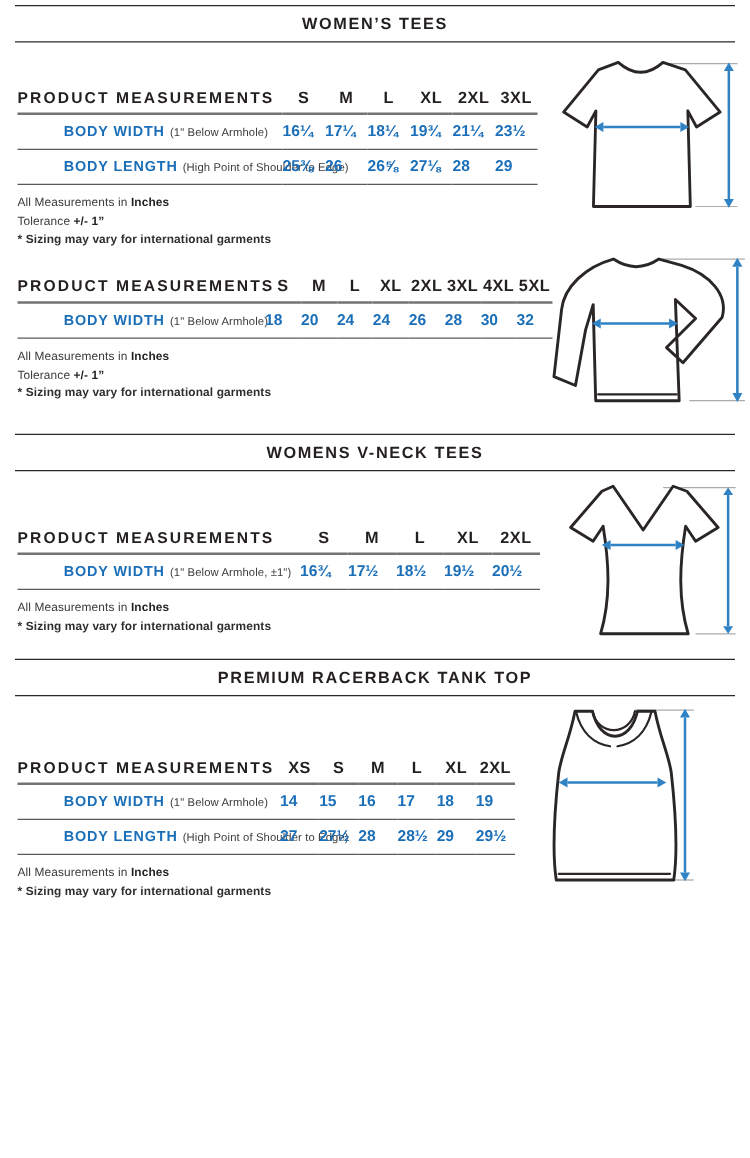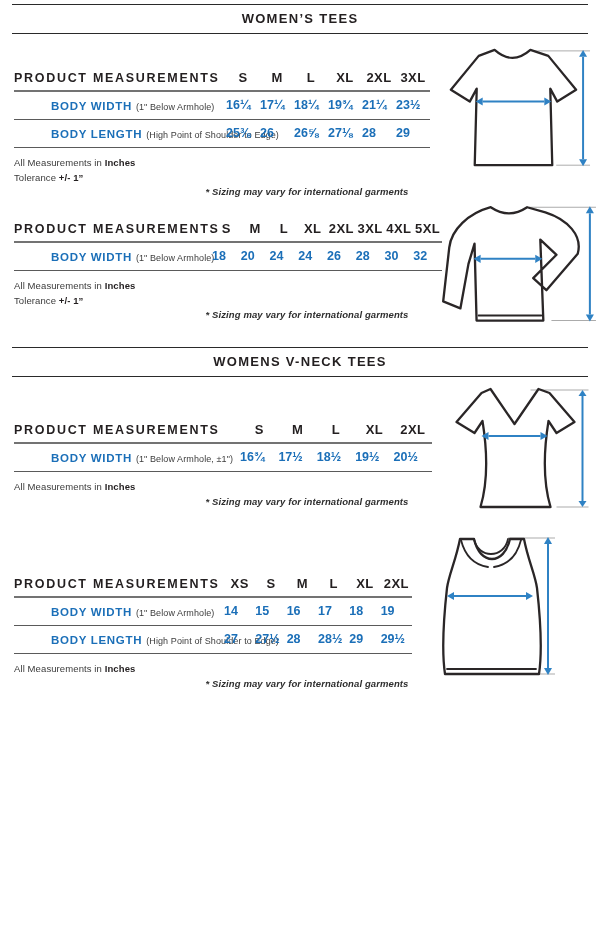--- a/index.html
+++ b/index.html
@@ -61,21 +61,21 @@
   }
   .row-sublabel { font-size:9px; color:#3c3c3c; margin-left:4px; letter-spacing:0.1px; }
   td.value-cell {
     color:#1b6fb8; font-weight:bold; font-size:12.5px; 
     padding:4px 0 5px 0; white-space:nowrap;
   }
 
   .notes { margin-top:8px; }
   .note-line { font-size:9.5px; color:#3a3a3a; line-height:14.5px; letter-spacing:0.1px; }
   .note-bold { font-weight:bold; color:#231f20; }
-  .note-line.italic { font-style:italic; font-weight:bold; color:#2e2e2e;text-align:center; }
+  .note-line.italic { font-weight:bold; color:#2e2e2e; }
 
   .garment { position:absolute; }
   .section-0 .garment { top:8px;  right:5px;  width:164px; height:148px; }
   .section-1 .garment { top:5px;  right:0px;  width:172px; height:142px; }
   .section-2 .garment { top:3px;  right:4px;  width:166px; height:150px; }
   .section-3 .garment { top:5px;  right:40px; width:140px; height:150px; }
   .garment svg { width:100%; height:100%; display:block; }
 
   .outline { fill:#ffffff; stroke:#2a2627; stroke-width:2.3; stroke-linejoin:round; stroke-linecap:round; }
   .inner-line { fill:none; stroke:#2a2627; stroke-width:1.8; stroke-linecap:round; }
@@ -246,20 +246,23 @@
     <polygon class="arrow-head" points="110,52 110,60 117,56"></polygon>
     <line class="arrow-line" x1="152" y1="16" x2="152" y2="121"></line>
     <polygon class="arrow-head" points="148,16 156,16 152,10"></polygon>
     <polygon class="arrow-head" points="148,121 156,121 152,127"></polygon>
   </svg>
 </div>
     </div>
   </section>
 
   <section class="section section-3">
+    <header class="title-bar">
+      <h2 class="title">PREMIUM RACERBACK TANK TOP</h2>
+    </header>
     <div class="content">
       <div class="table-wrap">
         <table class="meas-table">
           <thead>
             <tr>
               <th class="head-label">PRODUCT MEASUREMENTS</th>
             <th class="size-col">XS</th>
                   <th class="size-col">S</th>
                   <th class="size-col">M</th>
                   <th class="size-col">L</th>

